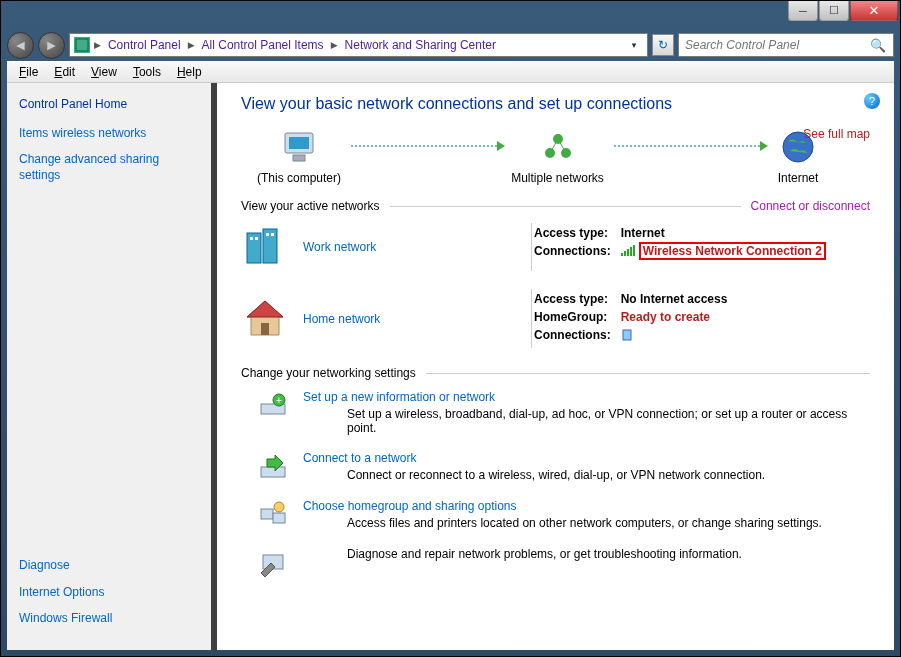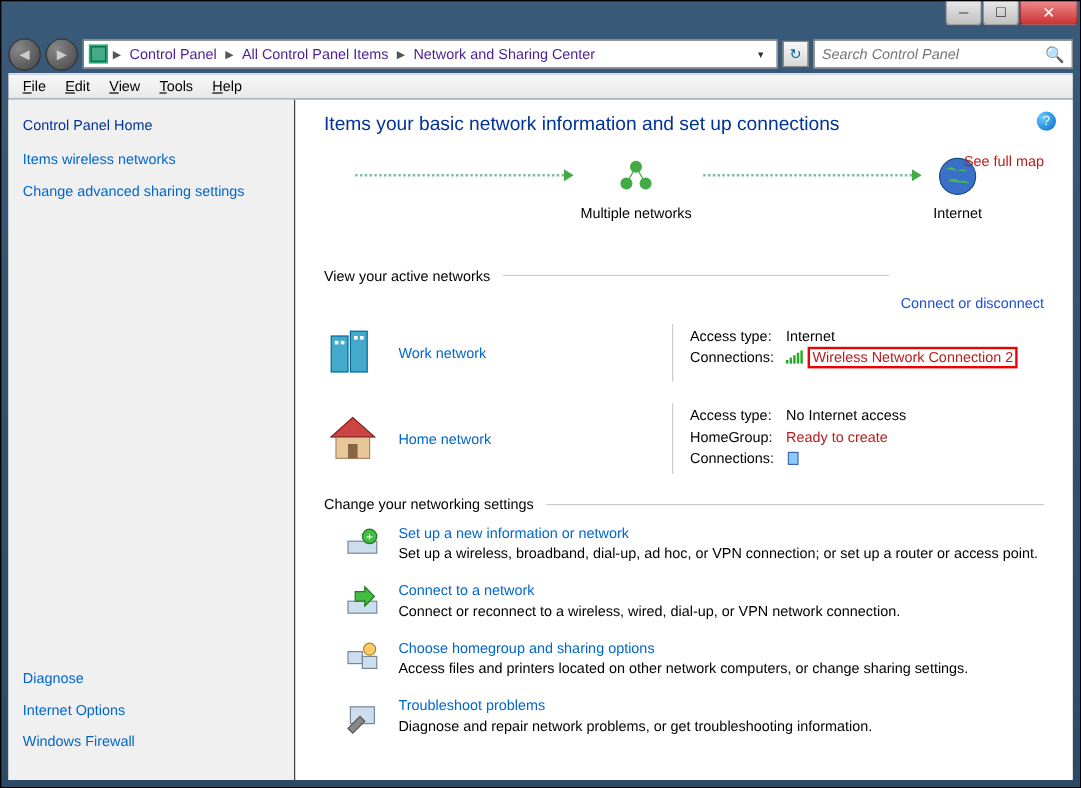--- a/index.html
+++ b/index.html
@@ -23,57 +23,57 @@
 .search { width: 216px; height: 24px; background: #fff; border: 1px solid #7a7a7a; display: flex; align-items: center; padding: 0 6px; position: relative; }
 .search input { border: none; outline: none; flex: 1; font-size: 12px; font-style: italic; color: #666; }
 .search-icon { color: #06a; font-size: 13px; position: absolute; right: 6px; }
 
 .menubar { height: 22px; background: linear-gradient(#f8f8f8,#e8e8e8); border-top: 1px solid #fff; border-bottom: 1px solid #ccc; display: flex; align-items: center; padding: 0 4px; font-size: 12px; margin: 0 6px; }
 .menubar span { padding: 2px 8px; cursor: pointer; }
 .menubar span u { text-decoration: underline; }
 
 .content { flex: 1; background: #fff; margin: 0 6px 6px 6px; display: flex; overflow: hidden; }
 
-.sidebar { width: 239px; background: #f0f0f0; border-right: 1px solid #404040; padding: 14px 12px; display: flex; flex-direction: column; font-size: 12px; position: relative; }
+.sidebar { width: 210px; background: #f0f0f0; border-right: 6px solid #404040; padding: 14px 12px; display: flex; flex-direction: column; font-size: 12px; position: relative; }
 .sidebar .home { color: #003399; font-weight: 400; margin-bottom: 14px; cursor: pointer; }
 .sidebar .link { color: #0066cc; margin-bottom: 10px; cursor: pointer; line-height: 1.35; }
 .sidebar .seealso { margin-top: auto; }
 .sidebar .seealso .hdr { color: #888; margin-bottom: 10px; }
 
 .main { flex: 1; padding: 12px 24px 12px 24px; font-size: 12px; color: #000; overflow: auto; position: relative; }
 .help-icon { position: absolute; top: 10px; right: 14px; width: 16px; height: 16px; border-radius: 50%; background: radial-gradient(circle at 30% 30%, #6cf, #06c); color: #fff; font-size: 11px; display: flex; align-items: center; justify-content: center; cursor: pointer; }
 .page-title { color: #003399; font-size: 16px; font-weight: 400; margin-bottom: 14px; }
 
 .netmap { display: flex; align-items: center; justify-content: space-between; padding: 0 48px 0 16px; margin-bottom: 8px; position: relative; }
 .netmap .node { text-align: center; font-size: 12px; color: #000; }
 .netmap .node .ico { width: 48px; height: 40px; margin: 0 auto 4px; display: flex; align-items: center; justify-content: center; }
 .netmap .dash { flex: 1; border-top: 2px dotted #7ba; margin: 0 10px 20px; position: relative; }
 .netmap .dash.green::after { content: ""; position: absolute; right: -4px; top: -6px; border-left: 8px solid #4a4; border-top: 5px solid transparent; border-bottom: 5px solid transparent; }
 .fullmap { position: absolute; right: 0; top: 0; color: #b91c1c; cursor: pointer; }
 
 .sect-hdr { display: flex; align-items: center; margin: 14px 0 10px; }
 .sect-hdr .lbl { color: #000; margin-right: 10px; }
 .sect-hdr .line { flex: 1; border-top: 1px solid #ccc; }
-.sect-hdr .rlink { color: #1d4ed8; cursor: pointer; margin-left: 10px; margin-top: 47px; }
+.sect-hdr .rlink { color: #a21caf; cursor: pointer; margin-left: 10px; }
 
 .net-row { display: flex; margin-bottom: 18px; }
 .net-row .left { display: flex; align-items: center; width: 290px; gap: 14px; }
 .net-row .left .ico { width: 48px; height: 48px; display: flex; align-items: center; justify-content: center; }
 .net-row .left a { color: #0066cc; cursor: pointer; }
-.net-row .right { flex: 1; border-left: 1px solid #ccc; padding-left: 12px; }
+.net-row .right { flex: 1; border-left: 1px solid #ccc; padding-left: 0; font-weight: bold; }
 .net-row .right table { font-size: 12px; }
 .net-row .right td { padding: 1px 8px 1px 0; vertical-align: top; }
 .net-row .right .klabel { color: #000; }
 .net-row .right .klink { color: #b91c1c; cursor: pointer; }
 .highlight { border: 2px solid #e00; padding: 0 2px; }
 
 .task { display: flex; gap: 14px; margin-bottom: 16px; padding-left: 16px; }
 .task .ico { width: 32px; height: 32px; flex-shrink: 0; display: flex; align-items: center; justify-content: center; }
 .task .txt .t { color: #0066cc; cursor: pointer; margin-bottom: 3px; }
-.task .txt .d { color: #000; }
+.task .txt .d { color: #000; margin-left: 44px; }
 
 .signal { display: inline-flex; align-items: flex-end; gap: 1px; margin-right: 4px; vertical-align: -1px; }
 .signal span { width: 2px; background: #2a2; }
 .signal span:nth-child(1){height:3px}.signal span:nth-child(2){height:5px}.signal span:nth-child(3){height:7px}.signal span:nth-child(4){height:9px}.signal span:nth-child(5){height:11px}
 
 svg { display: block; }
 </style>
 </head>
 <body>
 
@@ -124,23 +124,33 @@
       <div class="link">Change advanced sharing settings</div>
       <div class="seealso">
         <div class="link">Diagnose</div>
         <div class="link">Internet Options</div>
         <div class="link">Windows Firewall</div>
       </div>
     </div>
 
     <div class="main">
       <div class="help-icon">?</div>
-      <div class="page-title">Items your basic network information and set up connections</div>
+      <div class="page-title">View your basic network connections and set up connections</div>
 
       <div class="netmap">
+        <div class="node">
+          <div class="ico">
+            <svg width="40" height="36">
+                <rect x="6" y="4" width="28" height="20" rx="2" fill="#cde" stroke="#789"></rect>
+                <rect x="10" y="8" width="20" height="12" fill="#39c"></rect>
+                <rect x="14" y="26" width="12" height="6" fill="#aab" stroke="#789"></rect>
+              </svg>
+          </div>
+          <div>(This computer)</div>
+        </div>
         <div class="dash green"></div>
         <div class="node">
           <div class="ico">
             <svg width="40" height="36">
                 <circle cx="20" cy="10" r="5" fill="#4a4"></circle>
                 <circle cx="12" cy="24" r="5" fill="#4a4"></circle>
                 <circle cx="28" cy="24" r="5" fill="#4a4"></circle>
                 <line x1="20" y1="10" x2="12" y2="24" stroke="#4a4"></line>
                 <line x1="20" y1="10" x2="28" y2="24" stroke="#4a4"></line>
               </svg>
@@ -280,20 +290,19 @@
           </div>
       </div>
       <div class="task">
         <div class="ico">
             <svg width="32" height="32">
               <rect x="6" y="8" width="20" height="14" fill="#cde" stroke="#789"></rect>
               <path d="M4 26 L14 16 L18 20 L8 30 Z" fill="#888" stroke="#555"></path>
             </svg>
           </div>
         <div class="txt">
-            <div class="t">Troubleshoot problems</div>
             <div class="d">Diagnose and repair network problems, or get troubleshooting information.</div>
           </div>
       </div>
 
     </div>
   </div>
 </div>
 
 </body></html>

